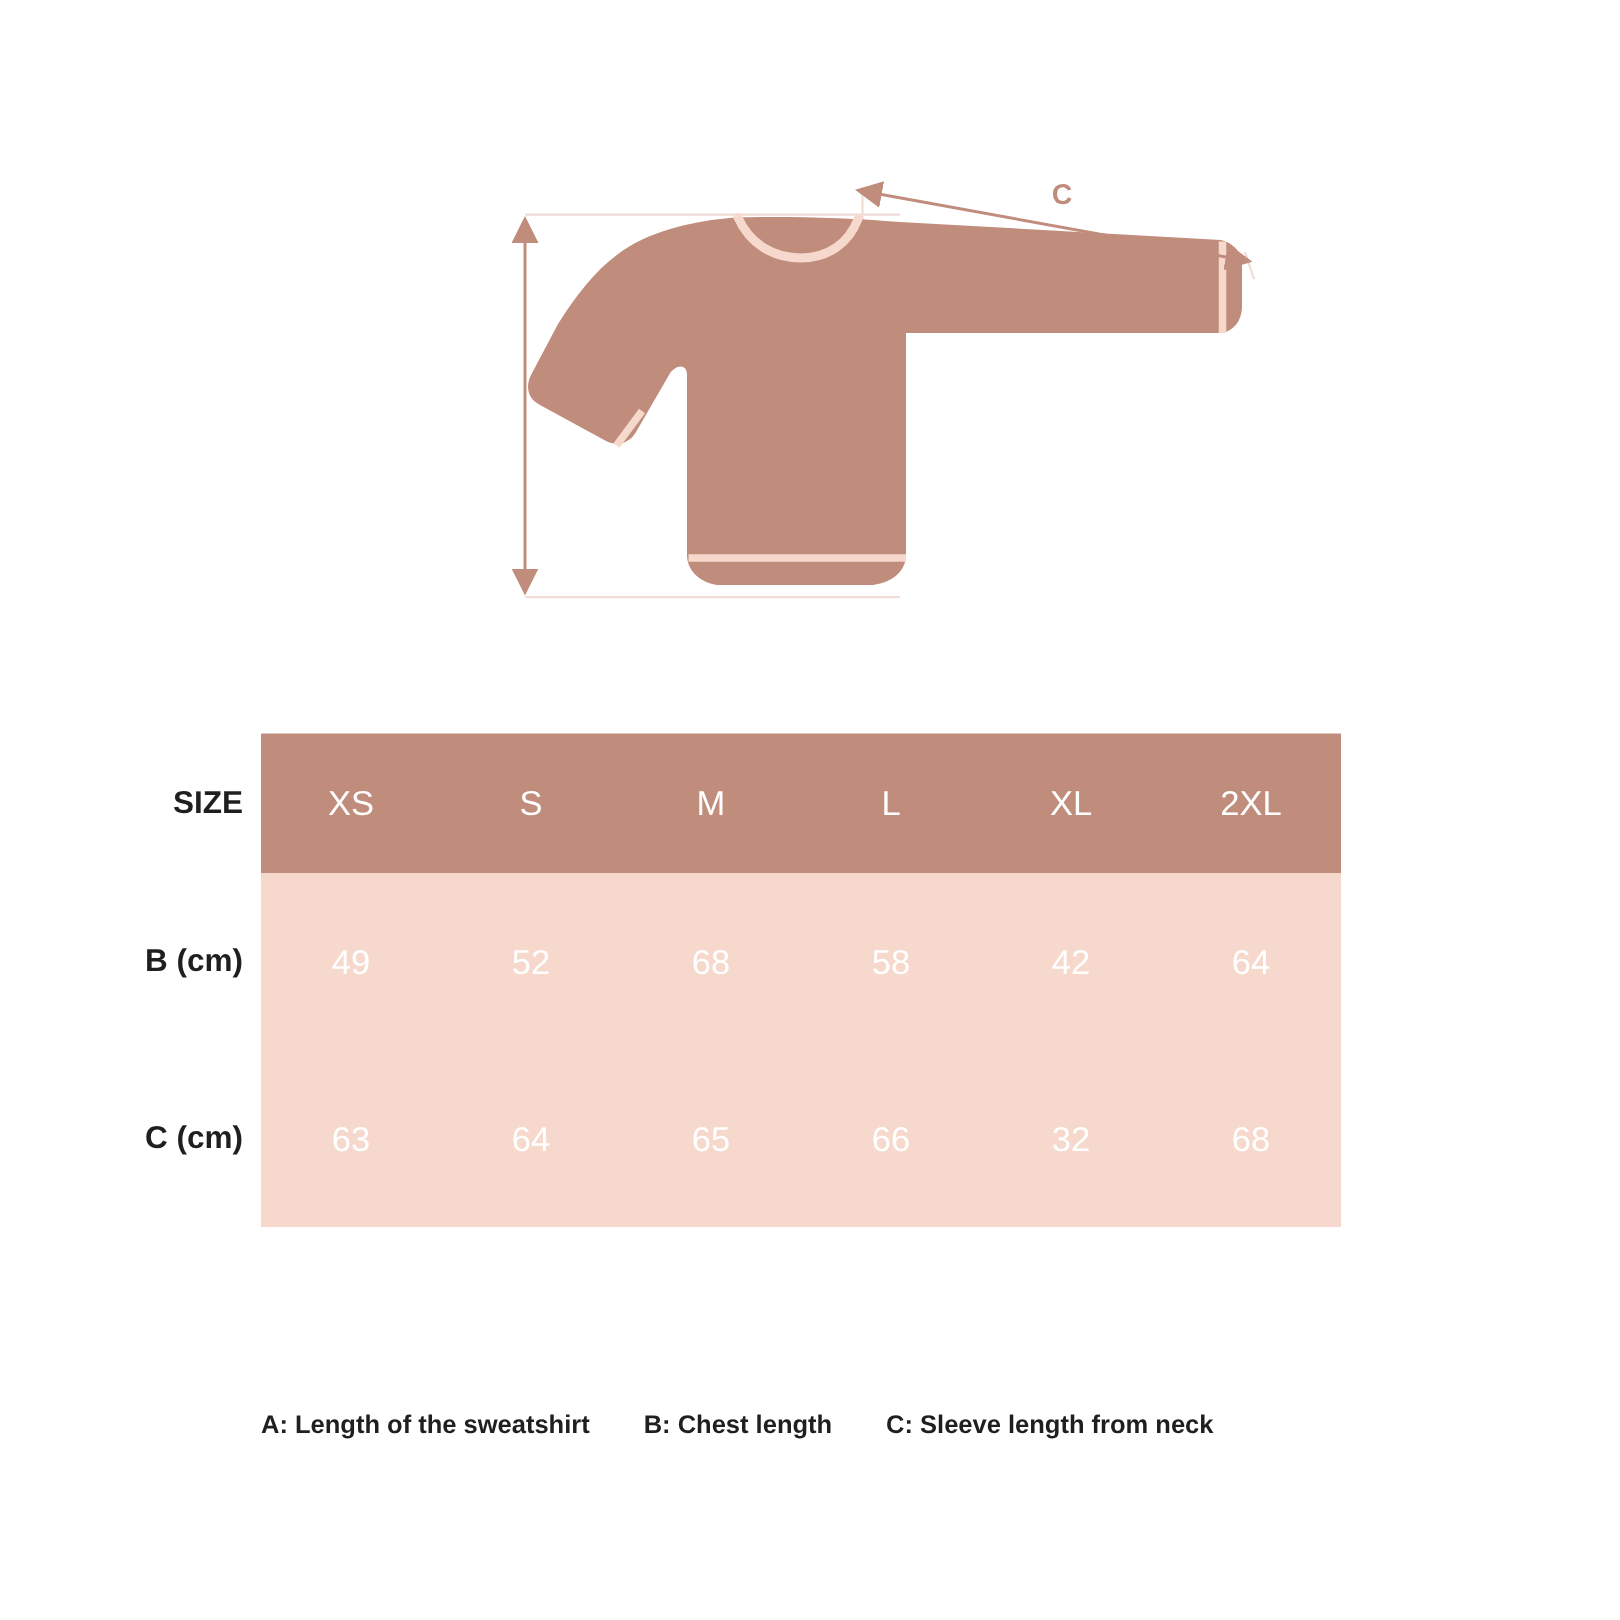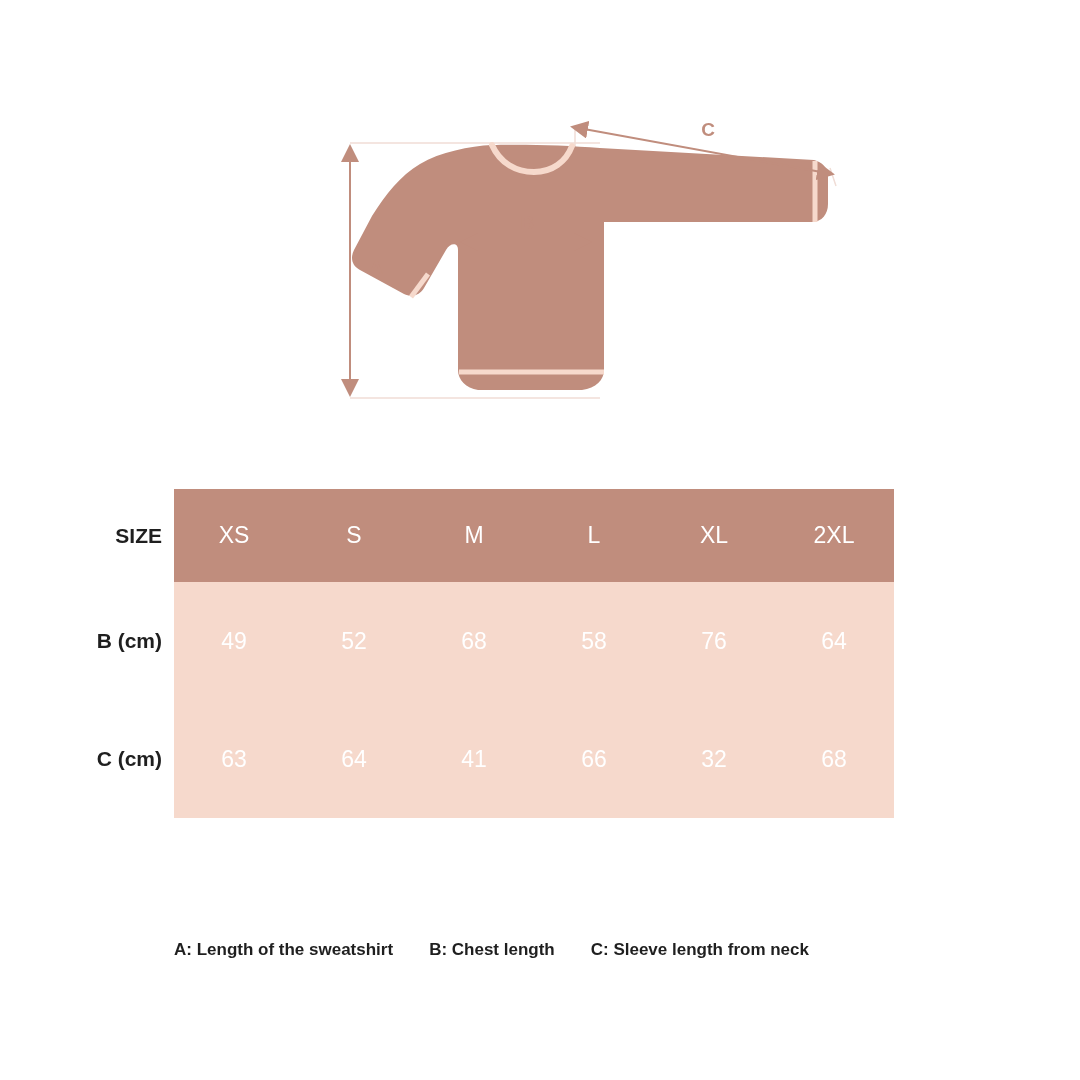--- a/index.html
+++ b/index.html
@@ -175,31 +175,31 @@
 
 
     <tr>
       <td class="rowlabel">
         <span>B (cm)</span>
       </td>
       <td class="data-cell">49</td>
       <td class="data-cell">52</td>
       <td class="data-cell">68</td>
       <td class="data-cell">58</td>
-      <td class="data-cell">76</td>
+      <td class="data-cell">42</td>
       <td class="data-cell">64</td>
     </tr>
 
     <tr>
       <td class="rowlabel">
         <span>C (cm)</span>
       </td>
       <td class="data-cell">63</td>
       <td class="data-cell">64</td>
-      <td class="data-cell">41</td>
+      <td class="data-cell">65</td>
       <td class="data-cell">66</td>
       <td class="data-cell">32</td>
       <td class="data-cell">68</td>
     </tr>
   </tbody>
 </table>
 
 <div id="legend">
   <div class="legend-item">A: Length of the sweatshirt</div>
   <div class="legend-item">B: Chest length</div>

